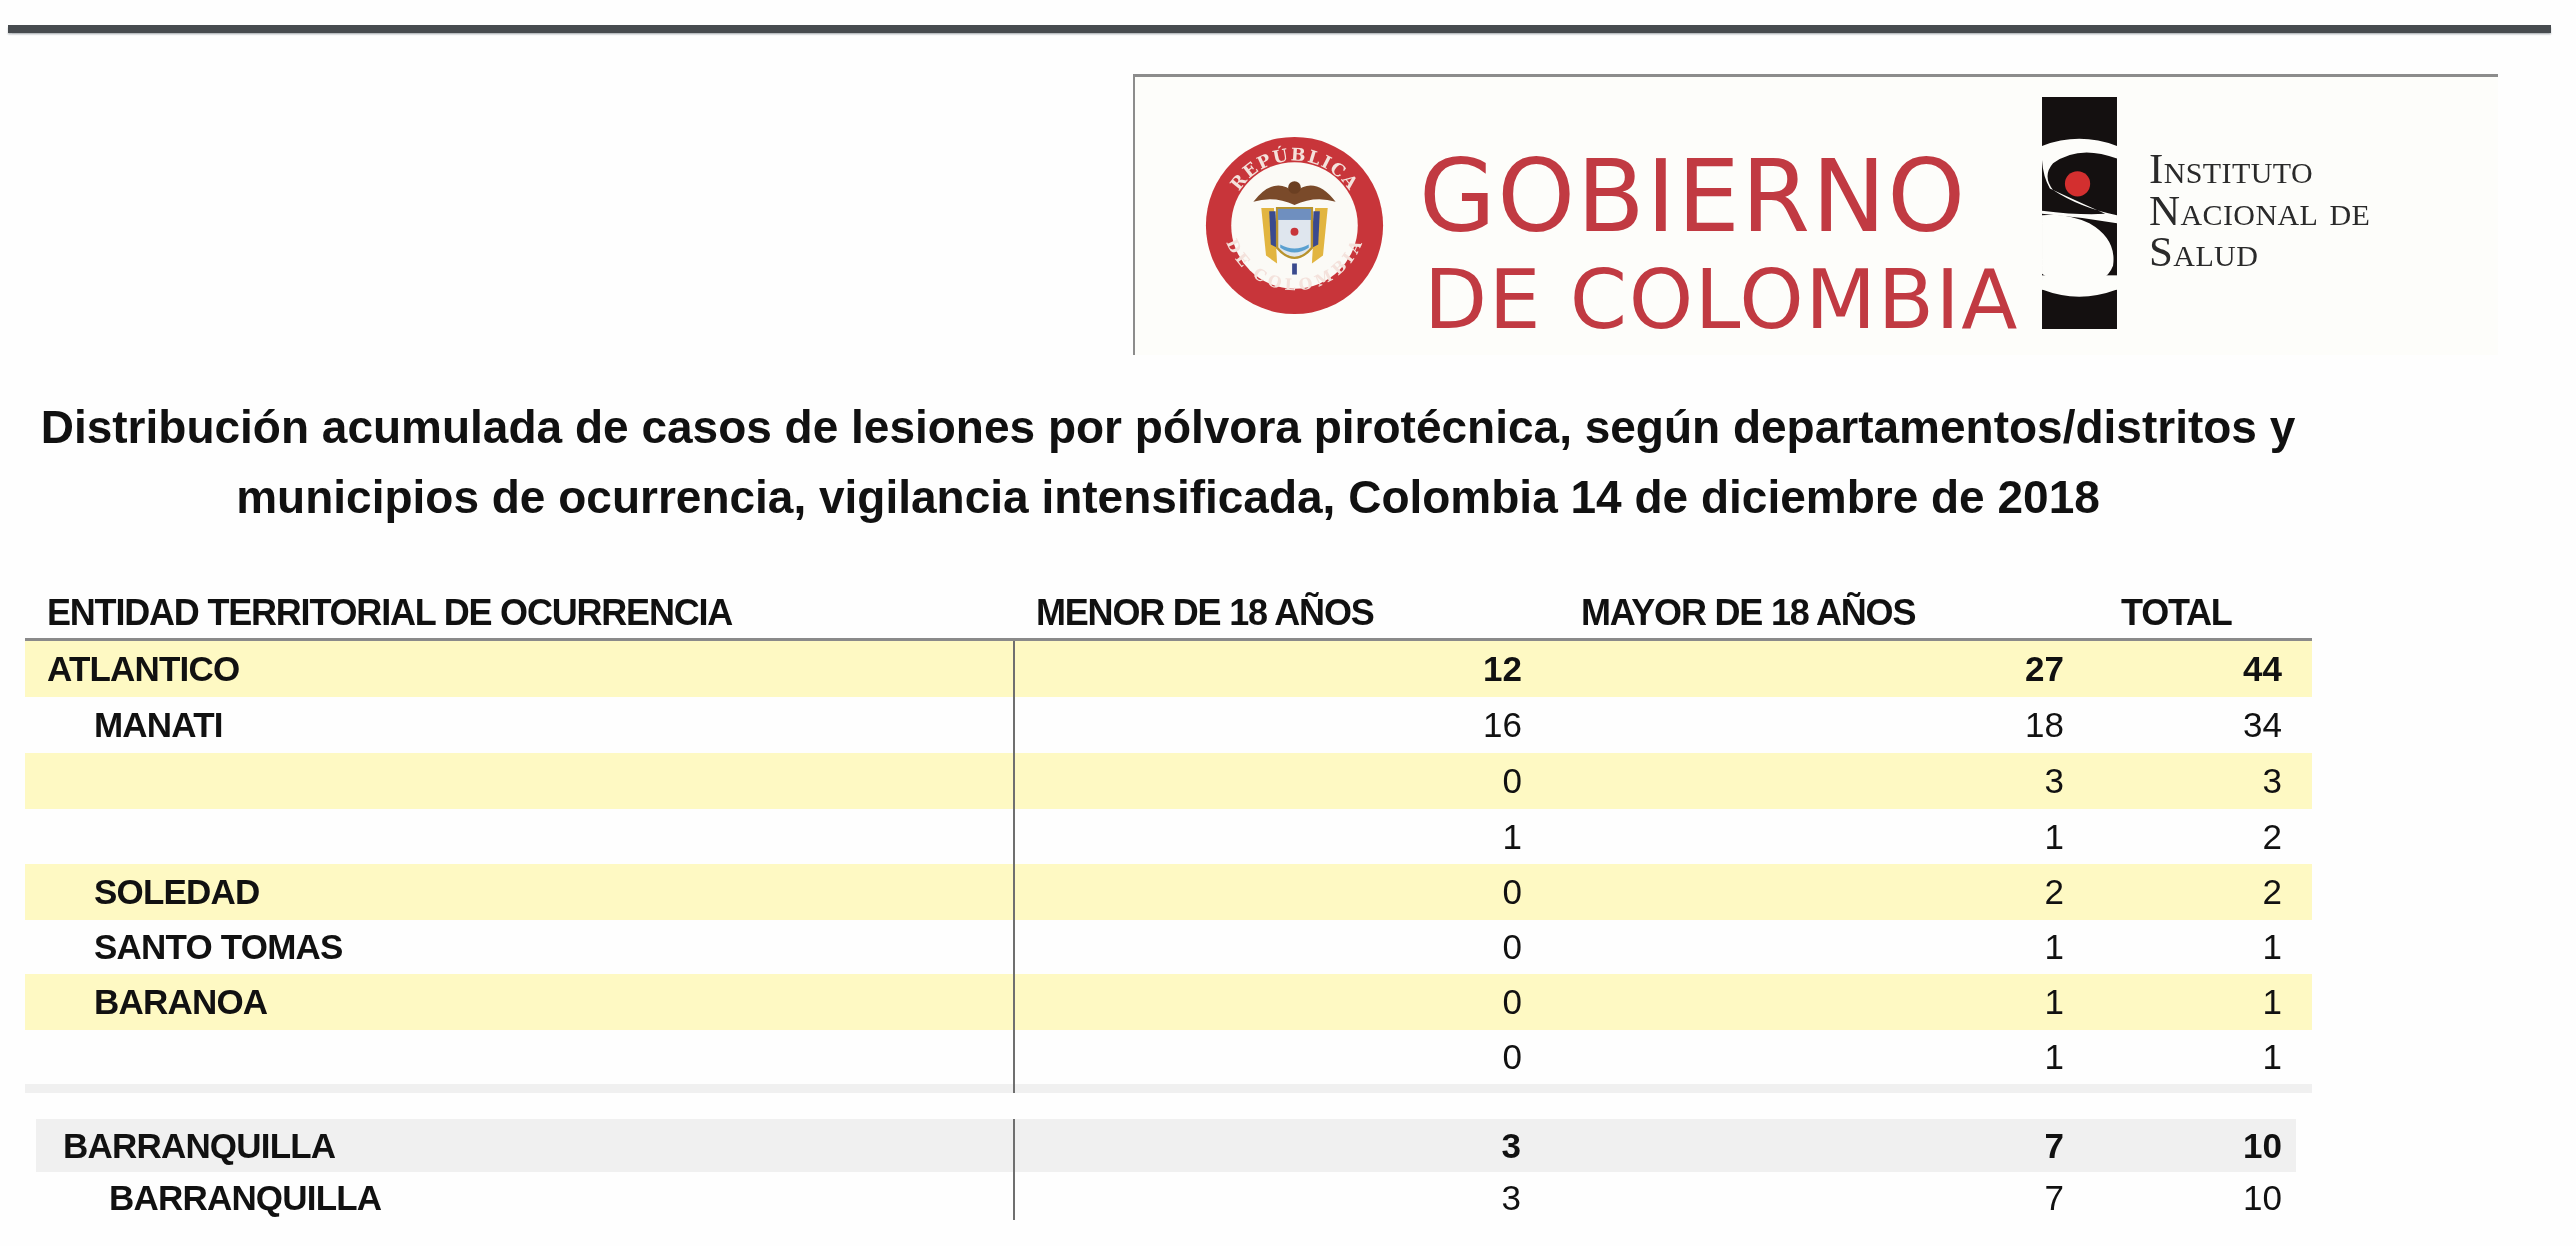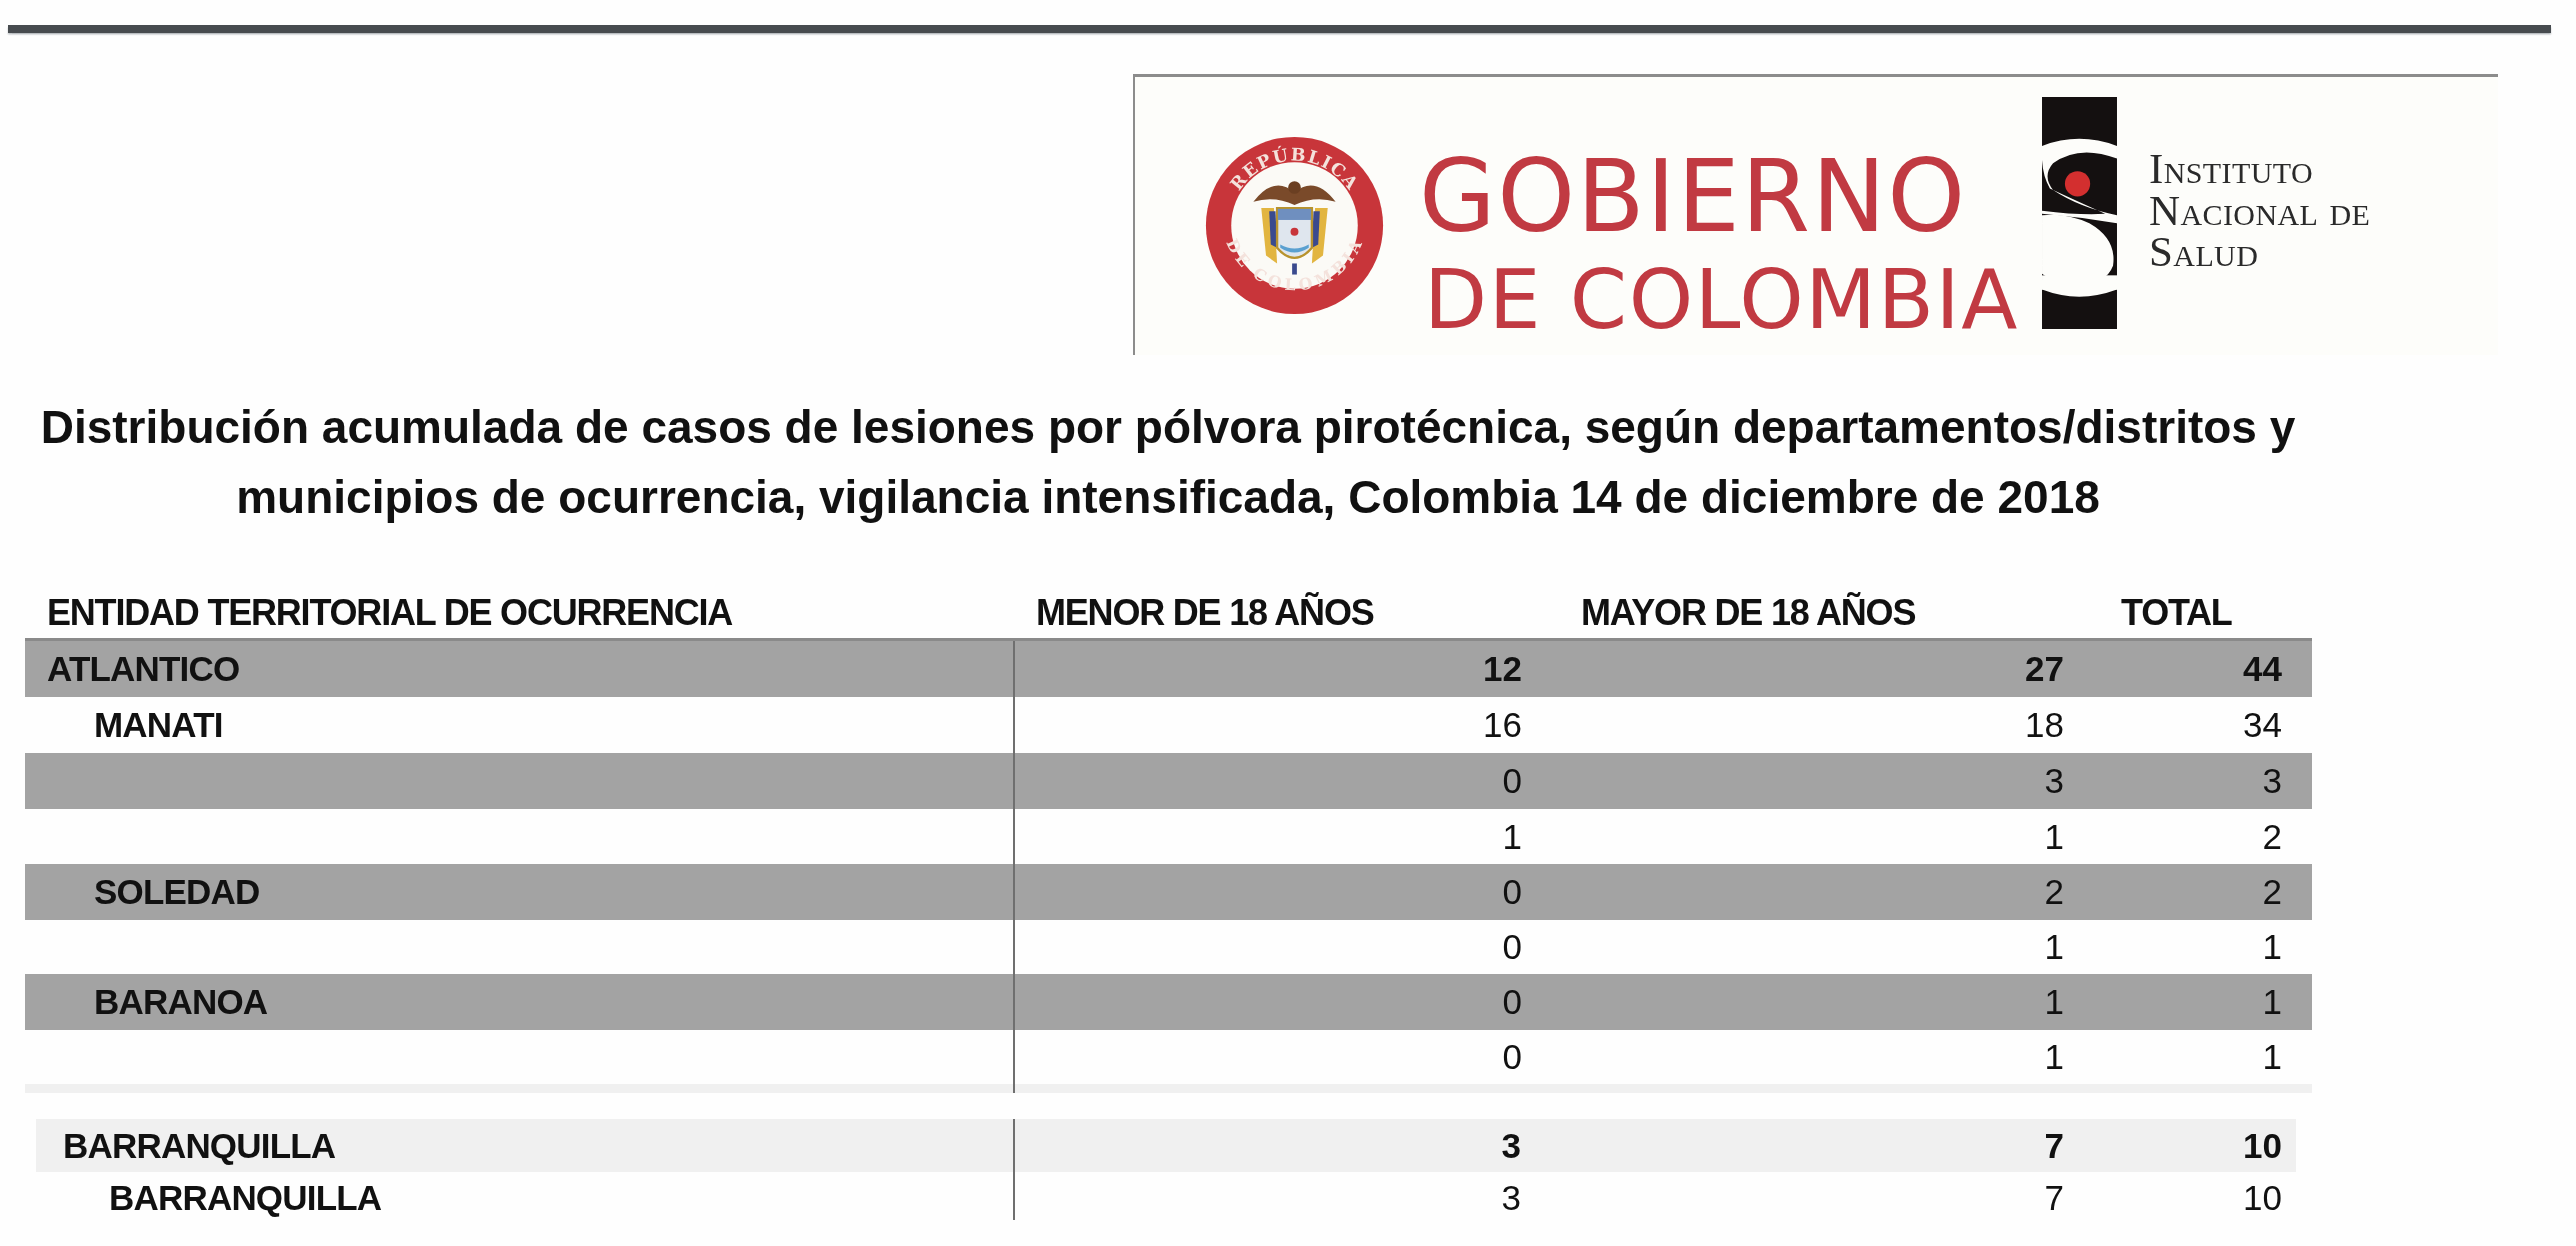--- a/index.html
+++ b/index.html
@@ -28,21 +28,21 @@
   .title-line { left:0; width:2336px; text-align:center; font-weight:bold; font-size:46px; line-height:47px; color:#111; white-space:nowrap; }
   #title-line1 { top:404px; }
   #title-line2 { top:474px; }
 
   
   .hdr { top:592px; font-weight:bold; font-size:36px; line-height:41px; white-space:nowrap; letter-spacing:-1.2px; }
   #hdr-rule { left:25px; top:638px; width:2287px; height:3.2px; background:#8a8a8a; }
   #divider1 { left:1013px; top:641px; width:2.4px; height:452px; background:#6f6f6f; }
   #divider2 { left:1013px; top:1119px; width:2.4px; height:101px; background:#6f6f6f; }
   .row { position:absolute; left:25px; width:2287px; height:56px; }
-  .row.gray { background:#a3a3a3; }
+  .row.gray { background:#fef9c3; }
   .cell { position:absolute; top:0; line-height:56px; font-size:35px; white-space:nowrap; }
   .cell.name { font-weight:bold; letter-spacing:-0.8px; }
   .row.dept .cell { font-weight:bold; }
   .num { text-align:right; width:158px; }
   .c-menor { left:1339px; } 
   .c-mayor { left:1881px; } 
   .c-total { left:2099px; } 
   #band-end { left:25px; top:1084px; width:2287px; height:8.7px; background:#f0f0f0; }
   #t2-dept { left:36px; width:2260px; top:1119px; height:53px; background:#f0f0f0; }
 </style>
@@ -129,20 +129,21 @@
   <span class="cell num c-mayor">1</span>
   <span class="cell num c-total">2</span>
 </div>
 <div class="row gray" style="top:864px;">
   <span class="cell name" style="left:69px;">SOLEDAD</span>
   <span class="cell num c-menor">0</span>
   <span class="cell num c-mayor">2</span>
   <span class="cell num c-total">2</span>
 </div>
 <div class="row" style="top:919px;">
+  <span class="cell name" style="left:69px;">SANTO TOMAS</span>
   <span class="cell num c-menor">0</span>
   <span class="cell num c-mayor">1</span>
   <span class="cell num c-total">1</span>
 </div>
 <div class="row gray" style="top:974px;">
   <span class="cell name" style="left:69px;">BARANOA</span>
   <span class="cell num c-menor">0</span>
   <span class="cell num c-mayor">1</span>
   <span class="cell num c-total">1</span>
 </div>

